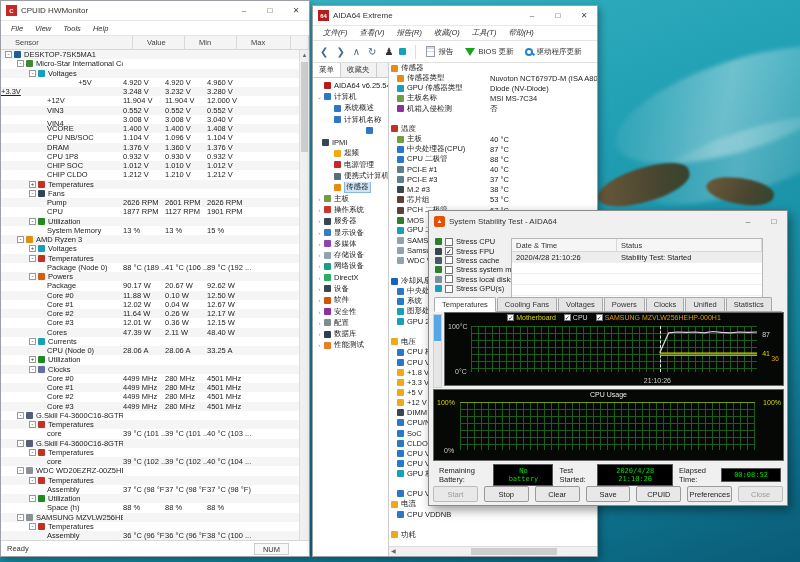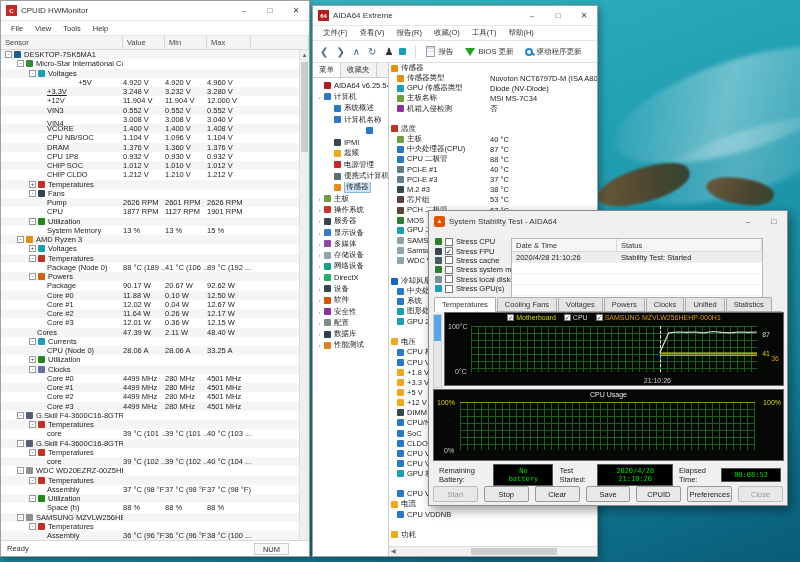--- a/index.html
+++ b/index.html
@@ -12,27 +12,27 @@
 .foam { position:absolute; background:linear-gradient(120deg,rgba(255,255,255,0) 0%,rgba(255,255,255,.35) 45%,rgba(255,255,255,0) 100%); transform:rotate(-18deg); border-radius:50%; filter:blur(2px); }
 .fin { position:absolute; background:linear-gradient(100deg,#6b5a3a,#4a4630 60%,#33442f); border-radius:60% 40% 55% 45%; filter:blur(1px); }
 
 
 .win { position:absolute; background:#fff; border:1px solid #9aa0a6; box-shadow:2px 3px 8px rgba(0,0,0,.35); font-size:7.5px; color:#222; }
 .tbar { height:20px; background:#fff; display:flex; align-items:center; padding-left:5px; border-bottom:1px solid #e8e8e8; }
 .tbar .ttl { flex:1; font-size:8px; color:#333; margin-left:4px; white-space:nowrap; overflow:hidden; }
 .capbtns { display:flex; height:100%; }
 .capbtns span { width:26px; height:100%; display:flex; align-items:center; justify-content:center; font-size:8px; color:#444; }
 .menubar { height:15px; display:flex; align-items:center; padding-left:4px; border-bottom:1px solid #e4e4e4; }
-.menubar span { padding:0 6px; color:#333; }
+.menubar span { padding:0 6px; color:#333;font-style:italic; }
 .appicon { width:11px; height:11px; flex:none; display:flex; align-items:center; justify-content:center; font-size:6px; font-weight:bold; color:#fff; }
 
 
 #hw { left:0; top:0; width:310px; height:557px; display:flex; flex-direction:column; }
 #hw .cols { height:14px; display:flex; background:#f4f4f4; border-bottom:1px solid #d8d8d8; align-items:center; color:#444; }
-#hw .cols div { border-right:1px solid #d8d8d8; height:100%; display:flex; align-items:center; padding-left:4px; }
+#hw .cols div { border-right:1px solid #d8d8d8; height:100%; display:flex; align-items:center; padding-left:4px;margin-left:10px; }
 #hw .list { flex:1; overflow:hidden; position:relative; }
 .hw-row { height:9.26px; display:flex; align-items:center; white-space:nowrap; }
 .hw-row:nth-child(even) { background:#f5f5f5; }
 .hw-cell { overflow:hidden; flex:none; }
 .c-sensor { width:122px; display:flex; align-items:center; }
 .c-val { width:42px; } .c-min { width:42px; } .c-max { width:60px; }
 .expbox { width:7px; height:7px; border:1px solid #999; background:#fff; font-size:6px; line-height:5px; text-align:center; color:#333; margin-right:2px; flex:none; }
 .sq { width:7px; height:7px; flex:none; margin-right:3px; border-radius:1px; }
 .ic-computer{background:#1b5e93}.ic-motherboard{background:#3a8a3a}.ic-voltage{background:#18a0b8}
 .ic-temperature{background:#c03224}.ic-fan{background:#334455}.ic-utilization{background:#1f8a1f}
@@ -186,21 +186,21 @@
       </div>
       <div class="hw-row">
         <div class="hw-cell c-sensor" style="padding-left: 46px; justify-content: center;">
           <span>+5V</span>
         </div>
         <div class="hw-cell c-val">4.920 V</div>
         <div class="hw-cell c-min">4.920 V</div>
         <div class="hw-cell c-max">4.960 V</div>
       </div>
       <div class="hw-row">
-        <div class="hw-cell c-sensor" style="padding-left: 46px; text-decoration: underline;">
+        <div class="hw-cell c-sensor" style=" text-decoration: underline;">
           <span>+3.3V</span>
         </div>
         <div class="hw-cell c-val">3.248 V</div>
         <div class="hw-cell c-min">3.232 V</div>
         <div class="hw-cell c-max">3.280 V</div>
       </div>
       <div class="hw-row">
         <div class="hw-cell c-sensor" style="padding-left: 46px;">
           <span>+12V</span>
         </div>
@@ -408,21 +408,21 @@
       </div>
       <div class="hw-row">
         <div class="hw-cell c-sensor" style="padding-left: 46px;">
           <span>Core #3</span>
         </div>
         <div class="hw-cell c-val">12.01 W</div>
         <div class="hw-cell c-min">0.36 W</div>
         <div class="hw-cell c-max">12.15 W</div>
       </div>
       <div class="hw-row">
-        <div class="hw-cell c-sensor" style="padding-left: 36px;">
+        <div class="hw-cell c-sensor" style="padding-left: 46px;">
           <span>Cores</span>
         </div>
         <div class="hw-cell c-val">47.39 W</div>
         <div class="hw-cell c-min">2.11 W</div>
         <div class="hw-cell c-max">48.40 W</div>
       </div>
       <div class="hw-row">
         <div class="hw-cell c-sensor" style="padding-left: 28px;">
           <span class="expbox">-</span>
           <span class="sq ic-voltage"></span>
@@ -694,21 +694,21 @@
           <div class="tr-row" style="padding-left: 12px;">
             <span class="car"></span>
             <span class="sq" style="background: rgb(41, 121, 200);"></span>
             <span class="lbl">计算机名称</span>
           </div>
           <div class="tr-row" style="padding-left: 0; gap: 44px;">
             <span class="car"></span>
             <span class="sq" style="background: rgb(41, 121, 200);"></span>
             <span class="lbl">DMI</span>
           </div>
-          <div class="tr-row" style="padding-left: 12px;">
+          <div class="tr-row" style="">
             <span class="car"></span>
             <span class="sq" style="background: rgb(55, 71, 79);"></span>
             <span class="lbl">IPMI</span>
           </div>
           <div class="tr-row" style="padding-left: 12px;">
             <span class="car"></span>
             <span class="sq" style="background: rgb(240, 168, 24);"></span>
             <span class="lbl">超频</span>
           </div>
           <div class="tr-row" style="padding-left: 12px;">

